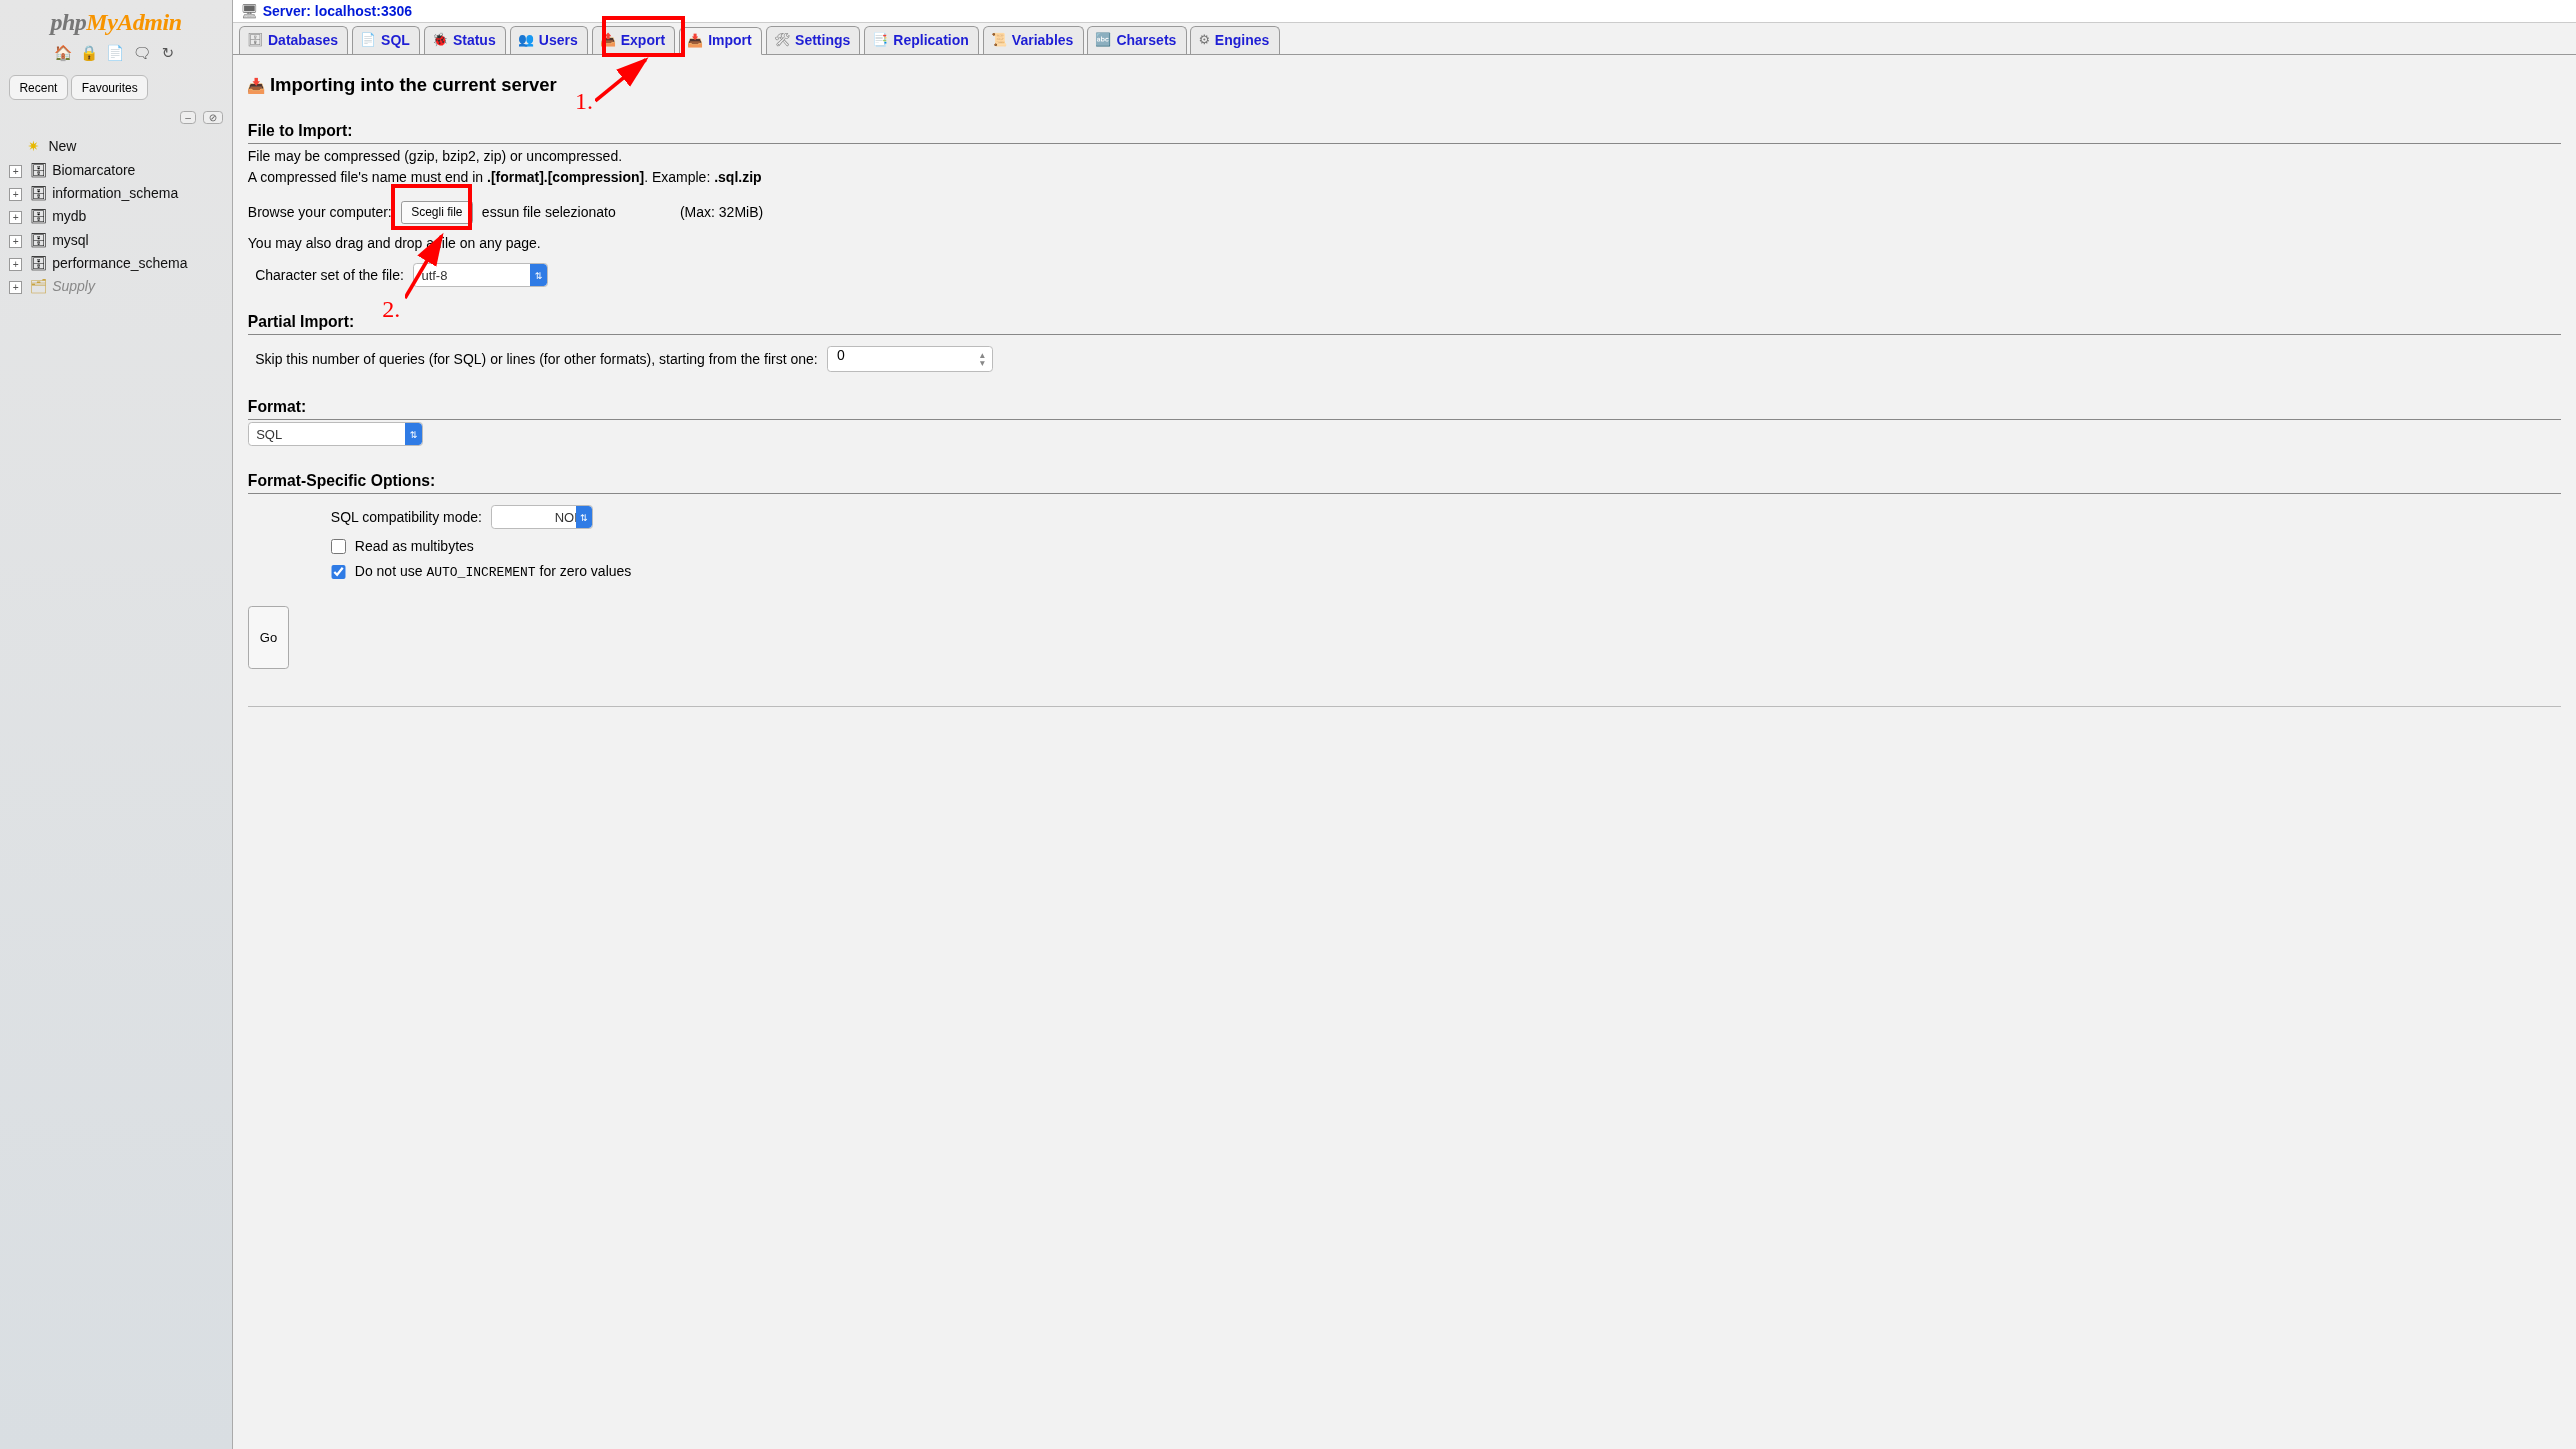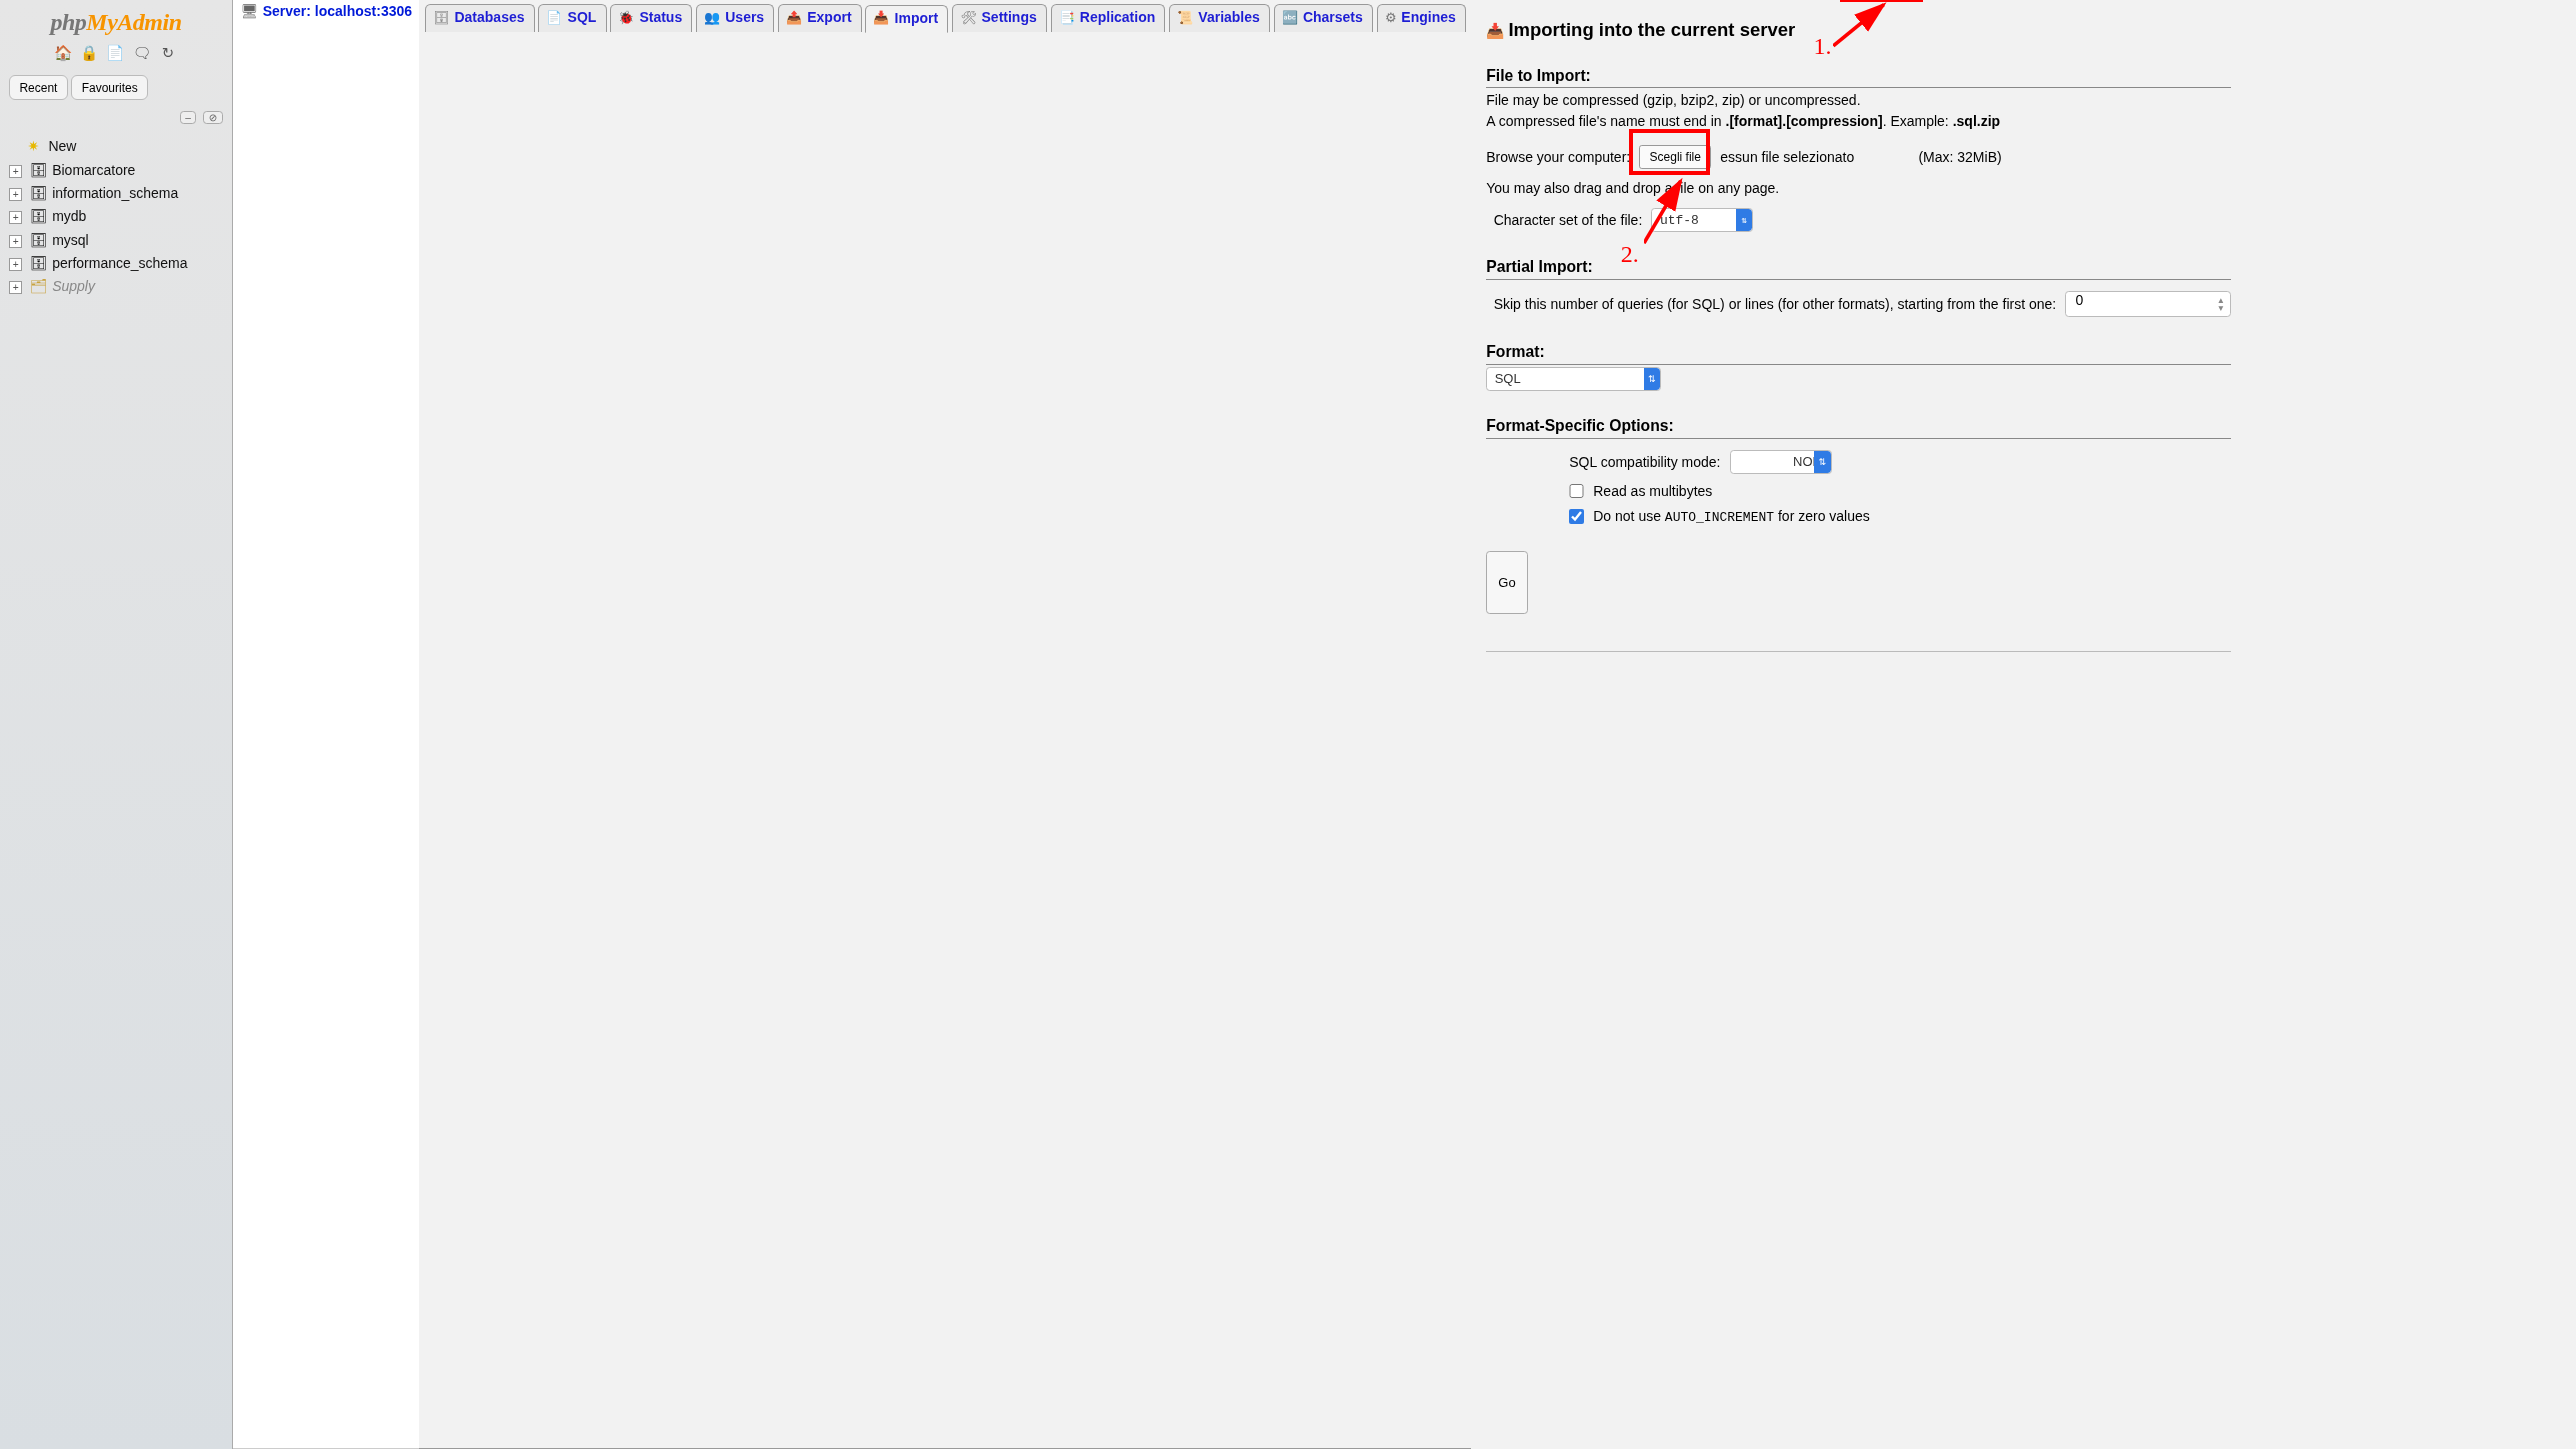--- a/index.html
+++ b/index.html
@@ -54,21 +54,21 @@
   border:0.9px solid #999; background:#fff;
   text-align:center; line-height:11px; font-size:10.2px;
   margin-right: 3.7px; color:#555;
 }
 .tree li .dbicon { display:inline-block; width:14.8px; text-align:center; margin-right:3.7px; }
 .tree li.new .dbicon { color:#e6b800; }
 .tree li .label { color:#111; }
 .tree li.supply .label { color:#888; font-style: italic; }
 
 
-.main { flex:1; height:100%; display:flex; flex-direction:row; overflow:auto; background:#f2f2f2; }
+.main { flex:1; height:100%; display:flex; flex-direction:column; overflow:auto; background:#f2f2f2; }
 .server-bar {
   background:#fff;
   border-bottom:0.9px solid #ccc;
   padding: 2.8px 7.4px;
   color:#0019d8;
   font-size: 14px;
   font-weight: bold;
 }
 .server-bar .srv-icon { display:inline-block; width:16.6px; text-align:center; color:#666; font-weight:normal; margin-right:1.8px;}
 .top-tabs {
@@ -294,21 +294,21 @@
           <span>essun file selezionato</span>
           <span style="margin-left:55px;">(Max: 32MiB)</span>
 
           <div class="red-box" style="left:143px; top:-16.6px; width:81px; height:46px;"></div>
         </div>
 
         <div class="body-text">You may also drag and drop a file on any page.</div>
 
         <div class="row" style="margin-left:7.4px; position:relative;">
           <span>Character set of the file:</span>
-          <div class="fake-select" style="width:102px;font-family:Liberation Mono, monospace;">
+          <div class="fake-select" style="width:135px;">
             <span>utf-8</span>
             <span class="arrows">⇅</span>
           </div>
           <svg class="arrow" style="left:150px; top:-33px;" width="55" height="74" viewBox="0 0 60 80">
             <defs>
                 <marker id="ah2" markerWidth="10" markerHeight="10" refX="8" refY="3" orient="auto">
                   <path d="M0,0 L0,6 L9,3 z" fill="#f00"></path>
                 </marker>
               </defs>
             <line x1="0" y1="74" x2="40" y2="6" stroke="#f00" stroke-width="4" marker-end="url(#ah2)"></line>

